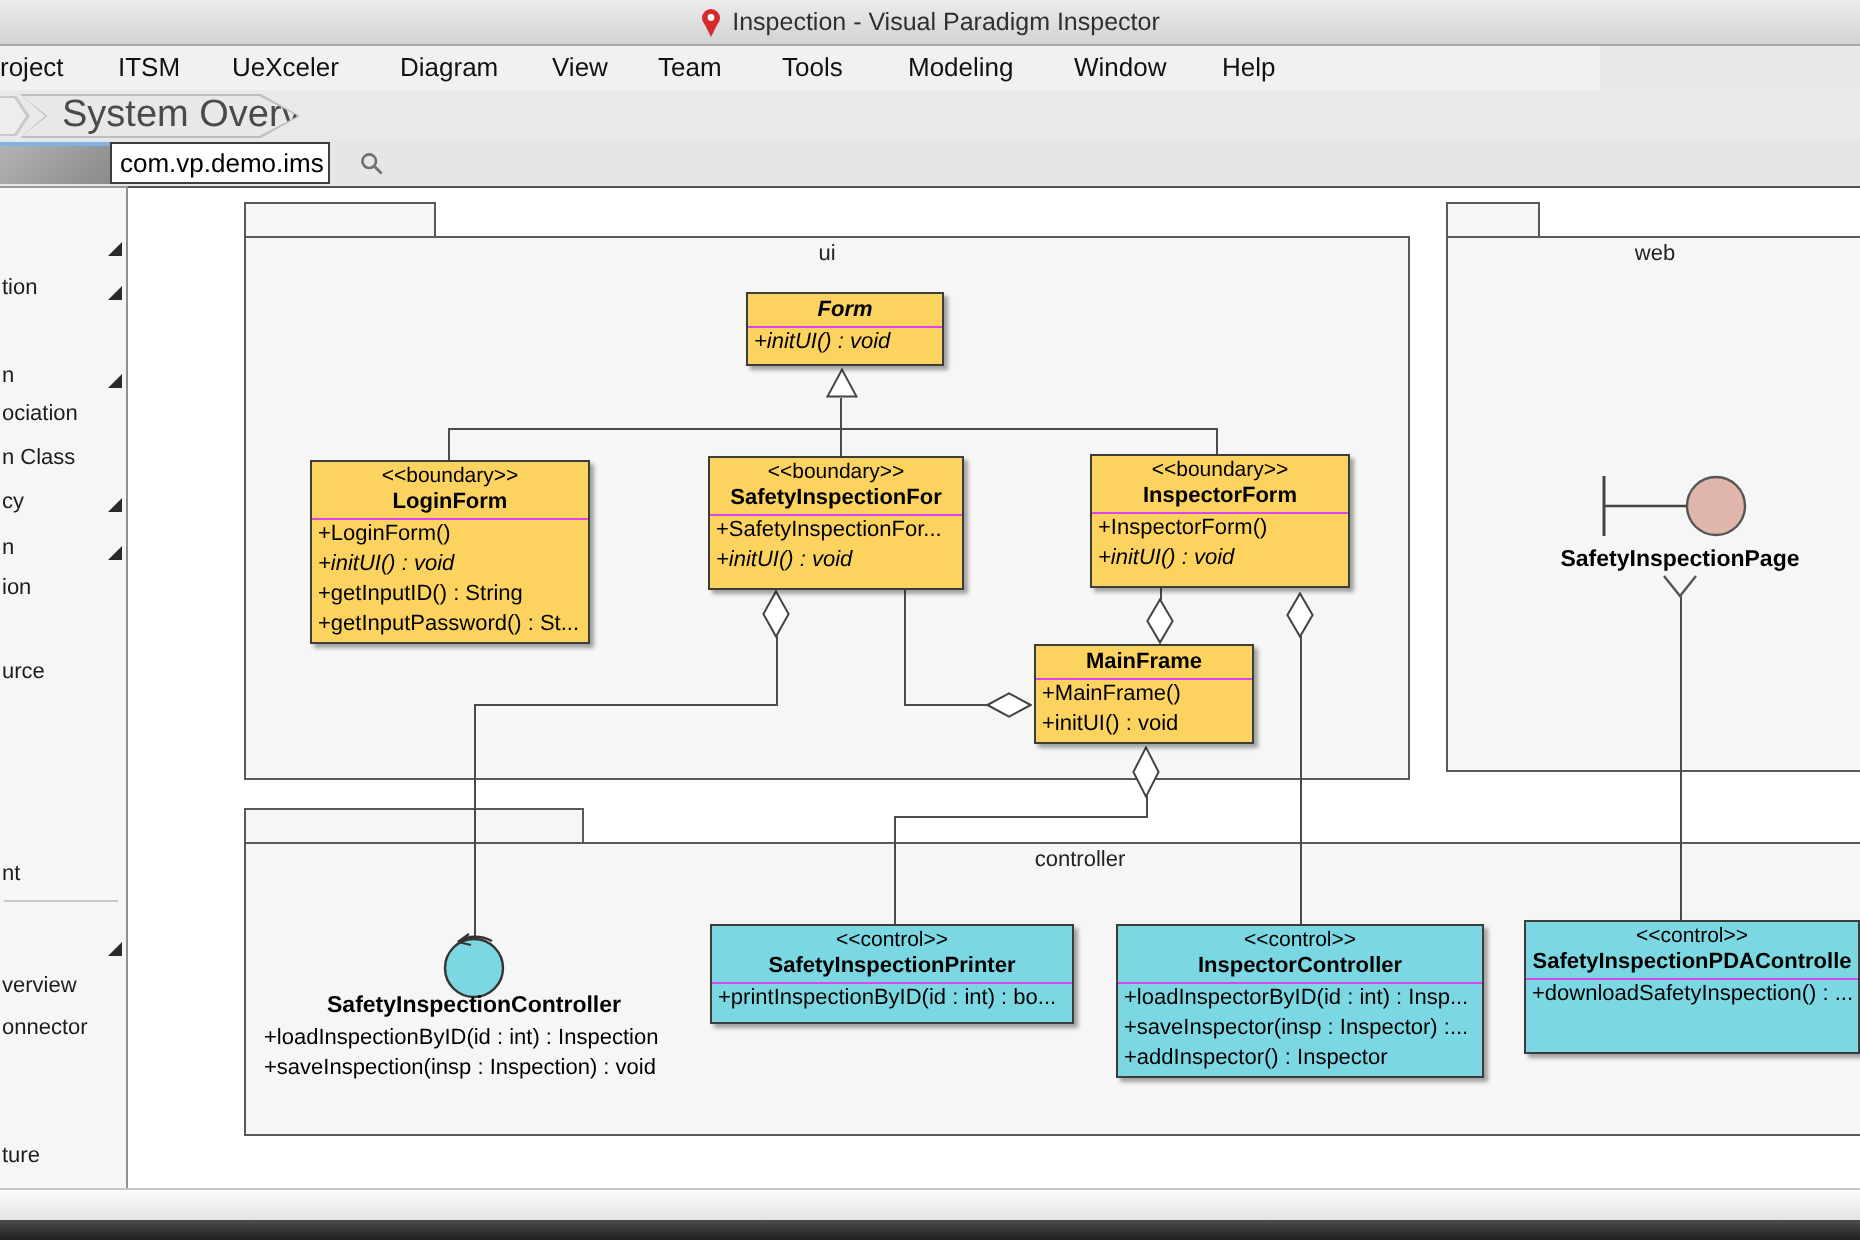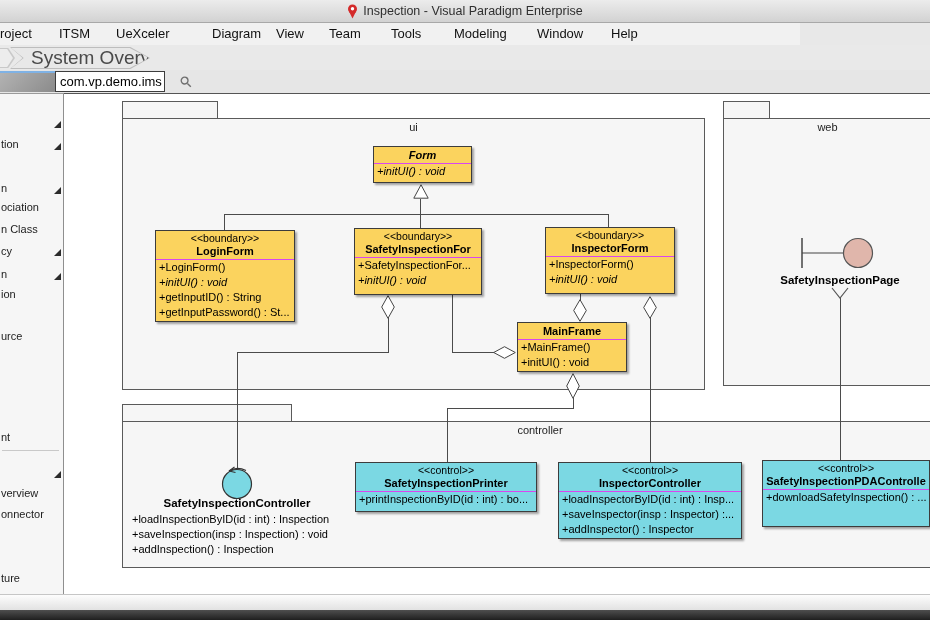--- a/index.html
+++ b/index.html
@@ -80,28 +80,28 @@
 <body>
 
 <div id="screen">
 
   <div class="titlebar">
     <svg width="11" height="15" viewBox="0 0 11 15">
       <circle cx="5.5" cy="5" r="4.5" fill="#d42a2a"></circle>
       <polygon points="2,7.5 9,7.5 5.5,14.5" fill="#d42a2a"></polygon>
       <circle cx="5.5" cy="4.7" r="1.7" fill="#ffffff"></circle>
     </svg>
-    <span class="ttl">Inspection - Visual Paradigm Enterprise</span>
+    <span class="ttl">Inspection - Visual Paradigm Inspector</span>
   </div>
 
   <div class="menubar">
     <span class="mi" style="left:0px">roject</span>
     <span class="mi" style="left:59px">ITSM</span>
     <span class="mi" style="left:116px">UeXceler</span>
-    <span class="mi" style="left:212px">Diagram</span>
+    <span class="mi" style="left:200px">Diagram</span>
     <span class="mi" style="left:276px">View</span>
     <span class="mi" style="left:329px">Team</span>
     <span class="mi" style="left:391px">Tools</span>
     <span class="mi" style="left:454px">Modeling</span>
     <span class="mi" style="left:537px">Window</span>
     <span class="mi" style="left:611px">Help</span>
   </div>
 
   <div class="crumbbar">
     <div class="crumb-frag">
@@ -293,21 +293,20 @@
 
   <svg class="abs" style="left:219px;top:465px" width="37" height="36" viewBox="0 0 37 36">
     <circle cx="18" cy="19" r="14.5" fill="#7bd8e3" stroke="#333333" stroke-width="1.2"></circle>
     <path d="M10 6 Q 18 1 27 5.5" fill="none" stroke="#333333" stroke-width="1.2"></path>
     <path d="M10 6 l5.5 -4 M10 6 l6.5 1.5" fill="none" stroke="#333333" stroke-width="1.1"></path>
   </svg>
   <div class="lolli-label" style="left:137px;top:497px;width:200px">SafetyInspectionController</div>
   <div class="lolli-ops" style="left:132px;top:512px">
     <div>+loadInspectionByID(id : int) : Inspection</div>
     <div>+saveInspection(insp : Inspection) : void</div>
-    <div>+addInspection() : Inspection</div>
   </div>
 
   <svg class="abs" style="left:799px;top:236px" width="76" height="34" viewBox="0 0 76 34">
     <line x1="3" y1="2" x2="3" y2="32" stroke="#444444" stroke-width="1.5"></line>
     <line x1="3" y1="17" x2="44" y2="17" stroke="#444444" stroke-width="1.2"></line>
     <circle cx="59" cy="17" r="14.5" fill="#e0b6ab" stroke="#555555" stroke-width="1.2"></circle>
   </svg>
   <div class="lolli-label" style="left:760px;top:274px;width:160px">SafetyInspectionPage</div>
 
   <div class="statusbar"></div>

